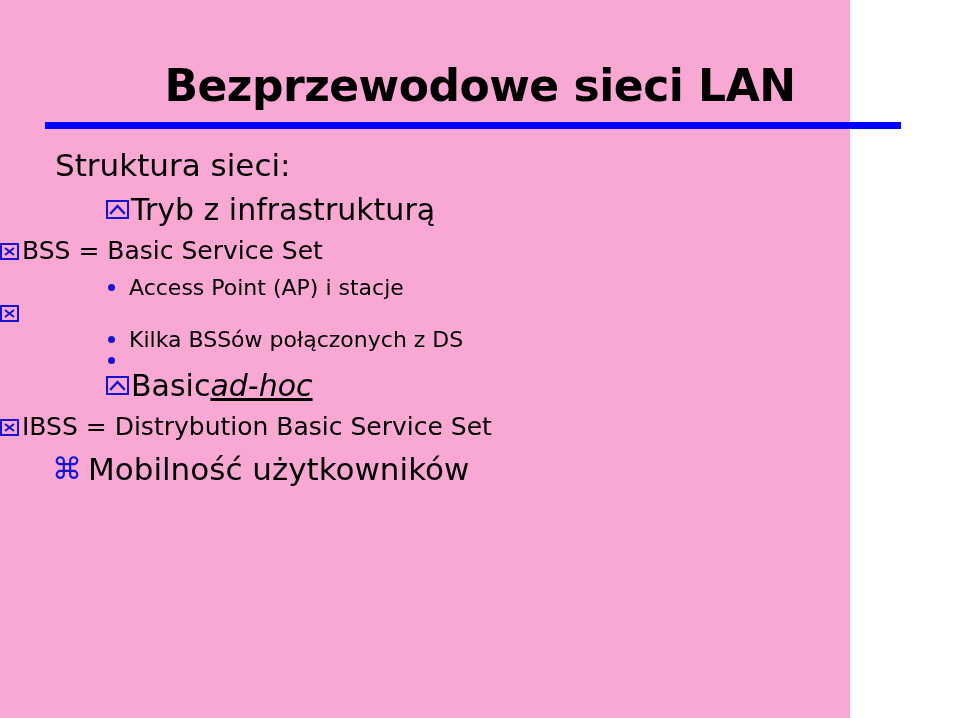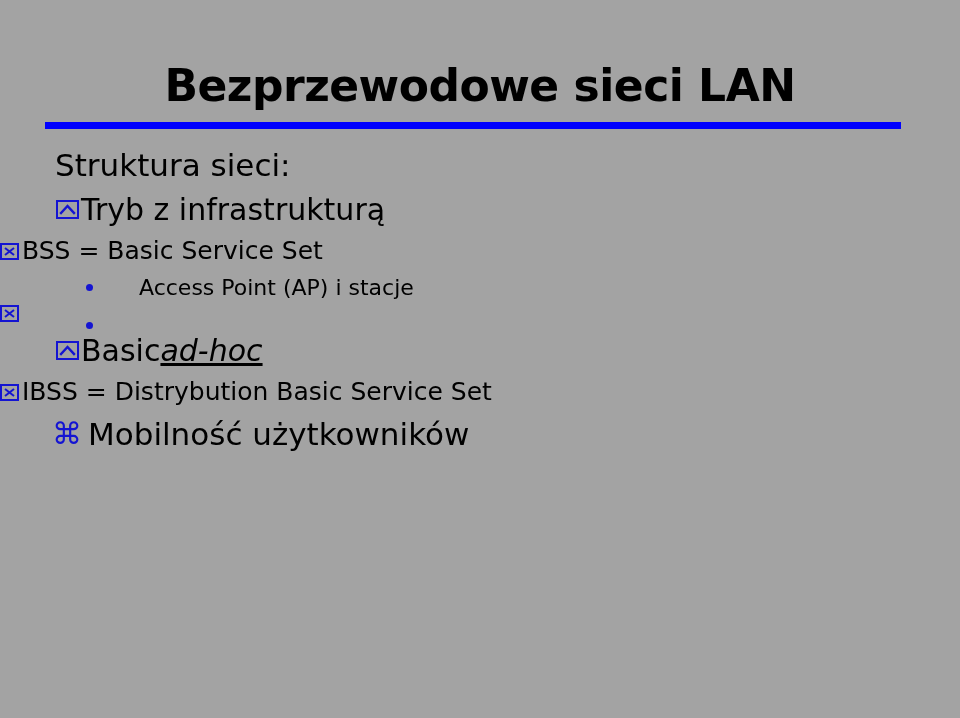--- a/index.html
+++ b/index.html
@@ -11,23 +11,23 @@
     width: 960px;
     height: 718px;
     font-family: "DejaVu Sans", "Liberation Sans", sans-serif;
     color: #000000;
     overflow: hidden;
     position: relative;
   }
 
   .slide {
     position: relative;
-    width: 960px;
+    width: 850px;
     height: 718px;
-    background: #a3a3a3;
+    background: #f9a8d4;
     box-sizing: border-box;
   }
 
   
   .title-block {
     position: absolute;
     left: 0;
     top: 60px;
     width: 960px;
   }
@@ -66,37 +66,36 @@
 
   
   .lvl0 {
     padding-left: 55px;
     font-size: 31px;
     line-height: 45px;
   }
 
   
   .lvl1 {
-    padding-left: 56px;
+    padding-left: 106px;
     font-size: 30px;
     line-height: 44px;
   }
 
   
   .lvl2 {
     font-size: 25px;
     line-height: 38px;
   }
 
   
   .lvl3 {
-    padding-left: 86px;
+    padding-left: 108px;
     font-size: 22px;
     line-height: 35px;
-    gap: 32px;
   }
 
   
   .lvlTop {
     padding-left: 52px;
     font-size: 31px;
     line-height: 46px;
   }
 
   .txt {
@@ -197,20 +196,24 @@
 
     <div class="line lvl2">
       <span class="bullet bullet-xbox">
         <svg width="15" height="13" viewBox="0 0 15 13" aria-hidden="true">
           <line x1="3" y1="3" x2="12" y2="10" stroke="#1414d2" stroke-width="2"></line>
           <line x1="12" y1="3" x2="3" y2="10" stroke="#1414d2" stroke-width="2"></line>
         </svg>
       </span>
     </div>
 
+    <div class="line lvl3">
+      <span class="bullet bullet-dot"></span>
+      <span class="txt">Kilka BSSów połączonych z DS</span>
+    </div>
 
     <div class="line lvl3">
       <span class="bullet bullet-dot"></span>
     </div>
 
     <div class="line lvl1">
       <span class="bullet bullet-chevron">
         <svg width="19" height="15" viewBox="0 0 19 15" aria-hidden="true">
           <polyline points="3,11 9.5,4 16,11" fill="none" stroke="#1414d2" stroke-width="2.4" stroke-linecap="square"></polyline>
         </svg>

